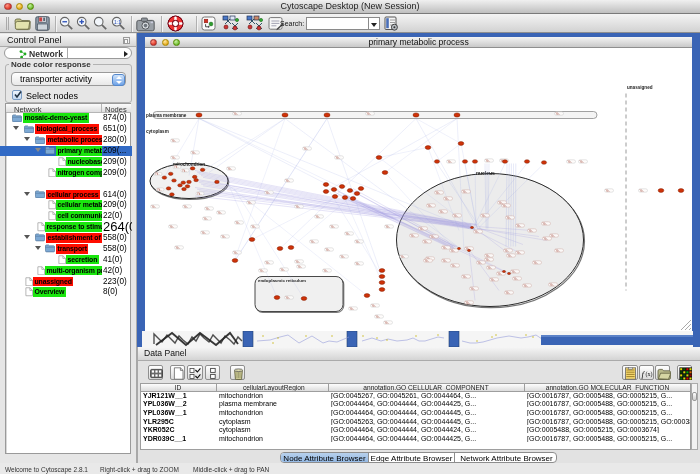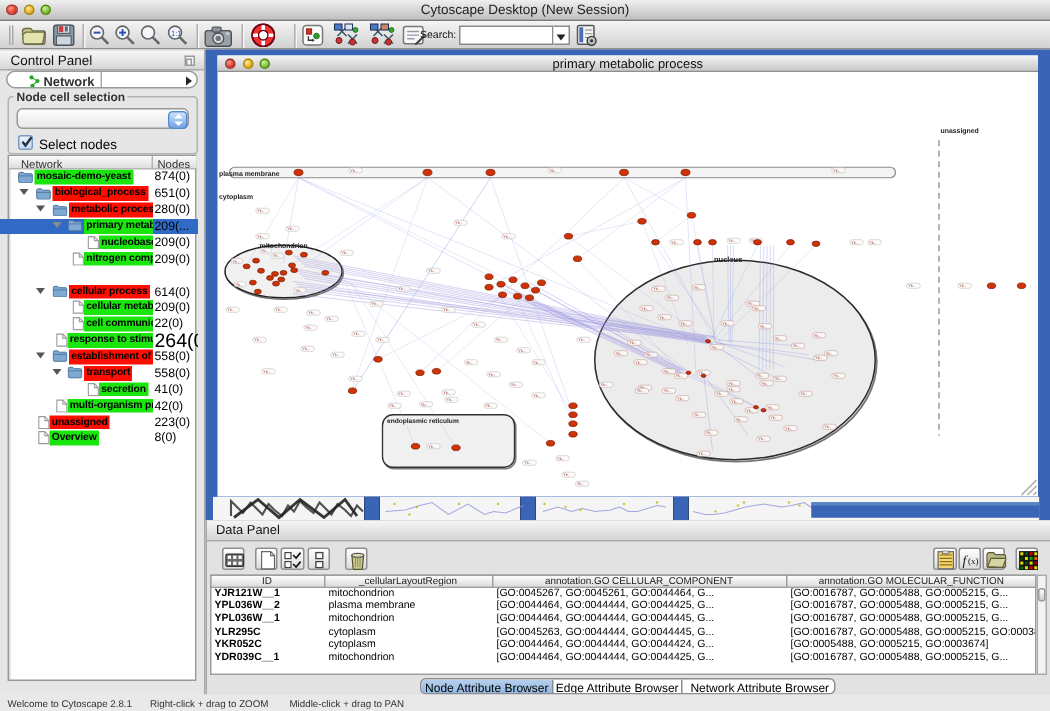--- a/index.html
+++ b/index.html
@@ -126,22 +126,23 @@
     </div>
     <div class="abs" style="left:63px;top:15px;width:52px;height:100%;background:linear-gradient(#cfe2f8,#9dc1ec);border-right:1px solid #aaa">
       <div style="font-size:8.6px;font-weight:bold;line-height:12px;color:#14335e;text-align:center">Mosaic</div>
     </div>
     <div class="abs" style="left:115px;top:0;width:13px;height:100%">
       <div class="abs" style="left:4px;top:3.2px;width:0;height:0;border-top:3.2px solid transparent;border-bottom:3.2px solid transparent;border-left:4.6px solid #222"></div>
     </div>
   </div>
 
   <div class="abs" style="left:5px;top:31px;width:127px;height:39px;border:1px solid #b2b2b2;border-radius:3px"></div>
-  <div class="abs" style="left:9px;top:27px;background:#e6e6e6;padding:0 2px;font-size:8px;font-weight:bold;color:#333">Node cell selection</div>
+  <div class="abs" style="left:9px;top:27px;background:#e6e6e6;padding:0 2px;font-size:8px;font-weight:bold;color:#333">Node color response</div>
   <div class="abs" style="left:11px;top:39px;width:115px;height:14px;background:linear-gradient(#ffffff,#e8e8e8);border:1px solid #9a9a9a;border-radius:4px">
+    <div style="font-size:8.8px;line-height:12.5px;padding-left:8px;color:#000">transporter activity</div>
     <div class="abs" style="right:0.5px;top:0.5px;width:13px;height:12px;border-radius:3px;background:linear-gradient(#cfe3fa,#6fa3e8);border:1px solid #5588cc">
       <div class="abs" style="left:3.2px;top:1.8px;width:0;height:0;border-left:3px solid transparent;border-right:3px solid transparent;border-bottom:3.6px solid #fff"></div>
       <div class="abs" style="left:3.2px;top:6.8px;width:0;height:0;border-left:3px solid transparent;border-right:3px solid transparent;border-top:3.6px solid #fff"></div>
     </div>
   </div>
   <div class="abs" style="left:12px;top:57px;width:9.5px;height:9.5px;background:linear-gradient(#eef5fd,#c3d9f2);border:1px solid #7a9cc4;border-radius:2px">
     <svg width="10" height="10" viewBox="0 0 10 10" style="position:absolute;left:0px;top:-1.5px">
         <path d="M2 4.5 L4 7 L8 1.5" stroke="#234" stroke-width="1.6" fill="none"></path>
       </svg>
   </div>

